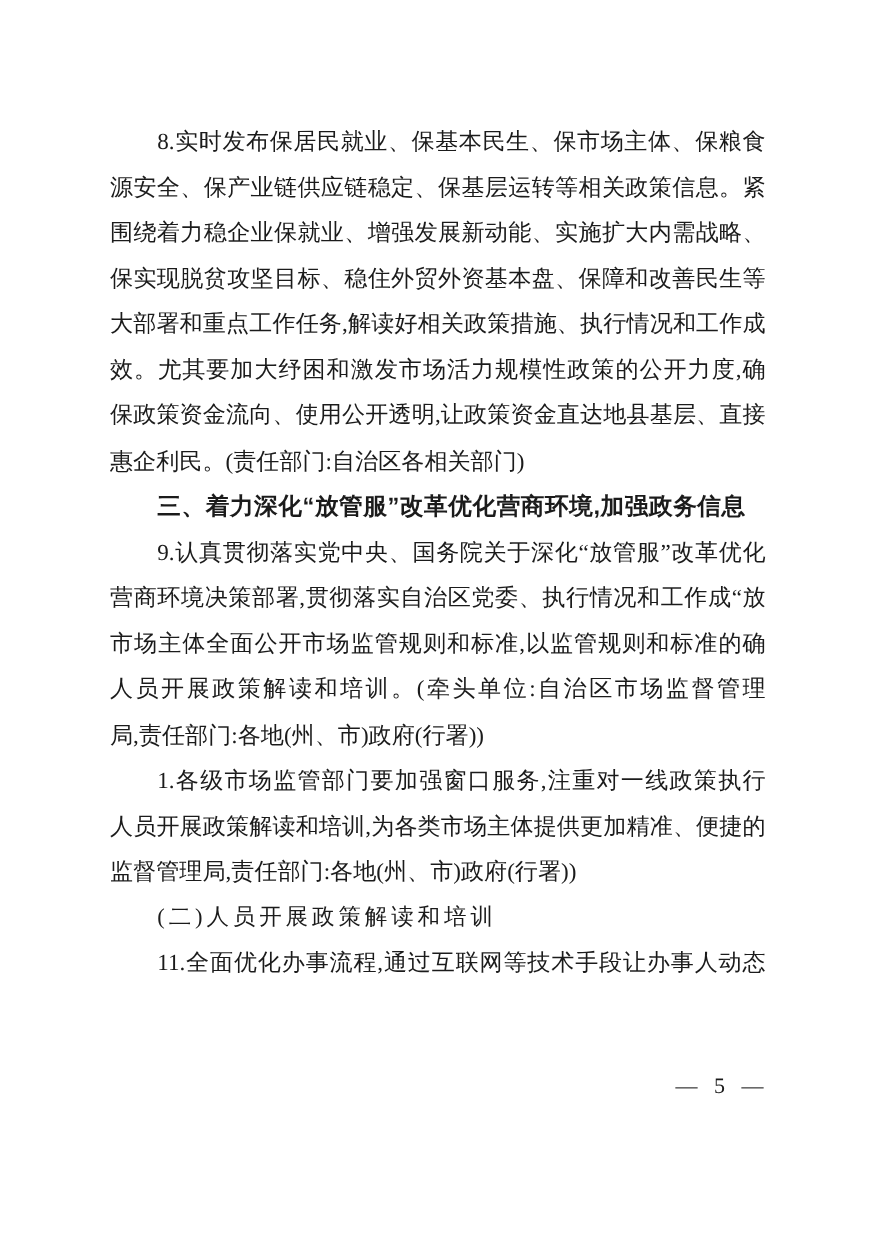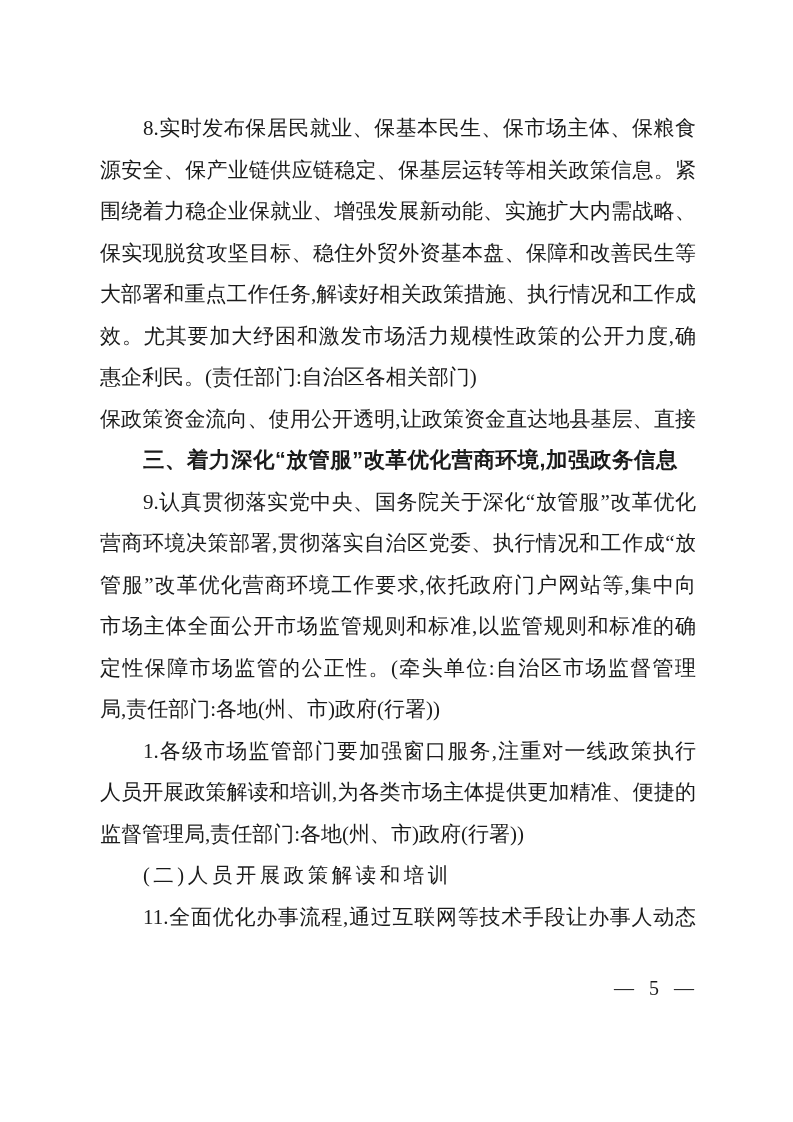--- a/index.html
+++ b/index.html
@@ -64,31 +64,30 @@
 
 <div class="page">
   <div class="text-block">
 
     <div class="line indent">8.实时发布保居民就业、保基本民生、保市场主体、保粮食能</div>
     <div class="line">源安全、保产业链供应链稳定、保基层运转等相关政策信息。紧紧</div>
     <div class="line">围绕着力稳企业保就业、增强发展新动能、实施扩大内需战略、确</div>
     <div class="line">保实现脱贫攻坚目标、稳住外贸外资基本盘、保障和改善民生等重</div>
     <div class="line">大部署和重点工作任务,解读好相关政策措施、执行情况和工作成</div>
     <div class="line">效。尤其要加大纾困和激发市场活力规模性政策的公开力度,确</div>
+    <div class="line">保政策资金流向、使用公开透明,让政策资金直达地县基层、直接</div>
     <div class="line last">惠企利民。(责任部门:自治区各相关部门)</div>
-    <div class="line">保政策资金流向、使用公开透明,让政策资金直达地县基层、直接</div>
 
     <div class="line heading indent">三、着力深化“放管服”改革优化营商环境,加强政务信息公开</div>
 
 
     <div class="line indent">9.认真贯彻落实党中央、国务院关于深化“放管服”改革优化</div>
     <div class="line">营商环境决策部署,贯彻落实自治区党委、执行情况和工作成“放</div>
-    <div class="line">管服”改革优化营商环境工作要求,依托政府门户网站等,集中向</div>
     <div class="line">市场主体全面公开市场监管规则和标准,以监管规则和标准的确</div>
-    <div class="line">定性保障市场监管的公正性。(牵头单位:自治区市场监督管理</div>
+    <div class="line">人员开展政策解读和培训。(牵头单位:自治区市场监督管理</div>
     <div class="line last">局,责任部门:各地(州、市)政府(行署))</div>
 
     <div class="line indent">1.各级市场监管部门要加强窗口服务,注重对一线政策执行</div>
     <div class="line">人员开展政策解读和培训,为各类市场主体提供更加精准、便捷的</div>
     <div class="line last">监督管理局,责任部门:各地(州、市)政府(行署))</div>
 
     <div class="line kaiti indent">(二)人员开展政策解读和培训</div>
 
     <div class="line indent">11.全面优化办事流程,通过互联网等技术手段让办事人动态</div>
 

